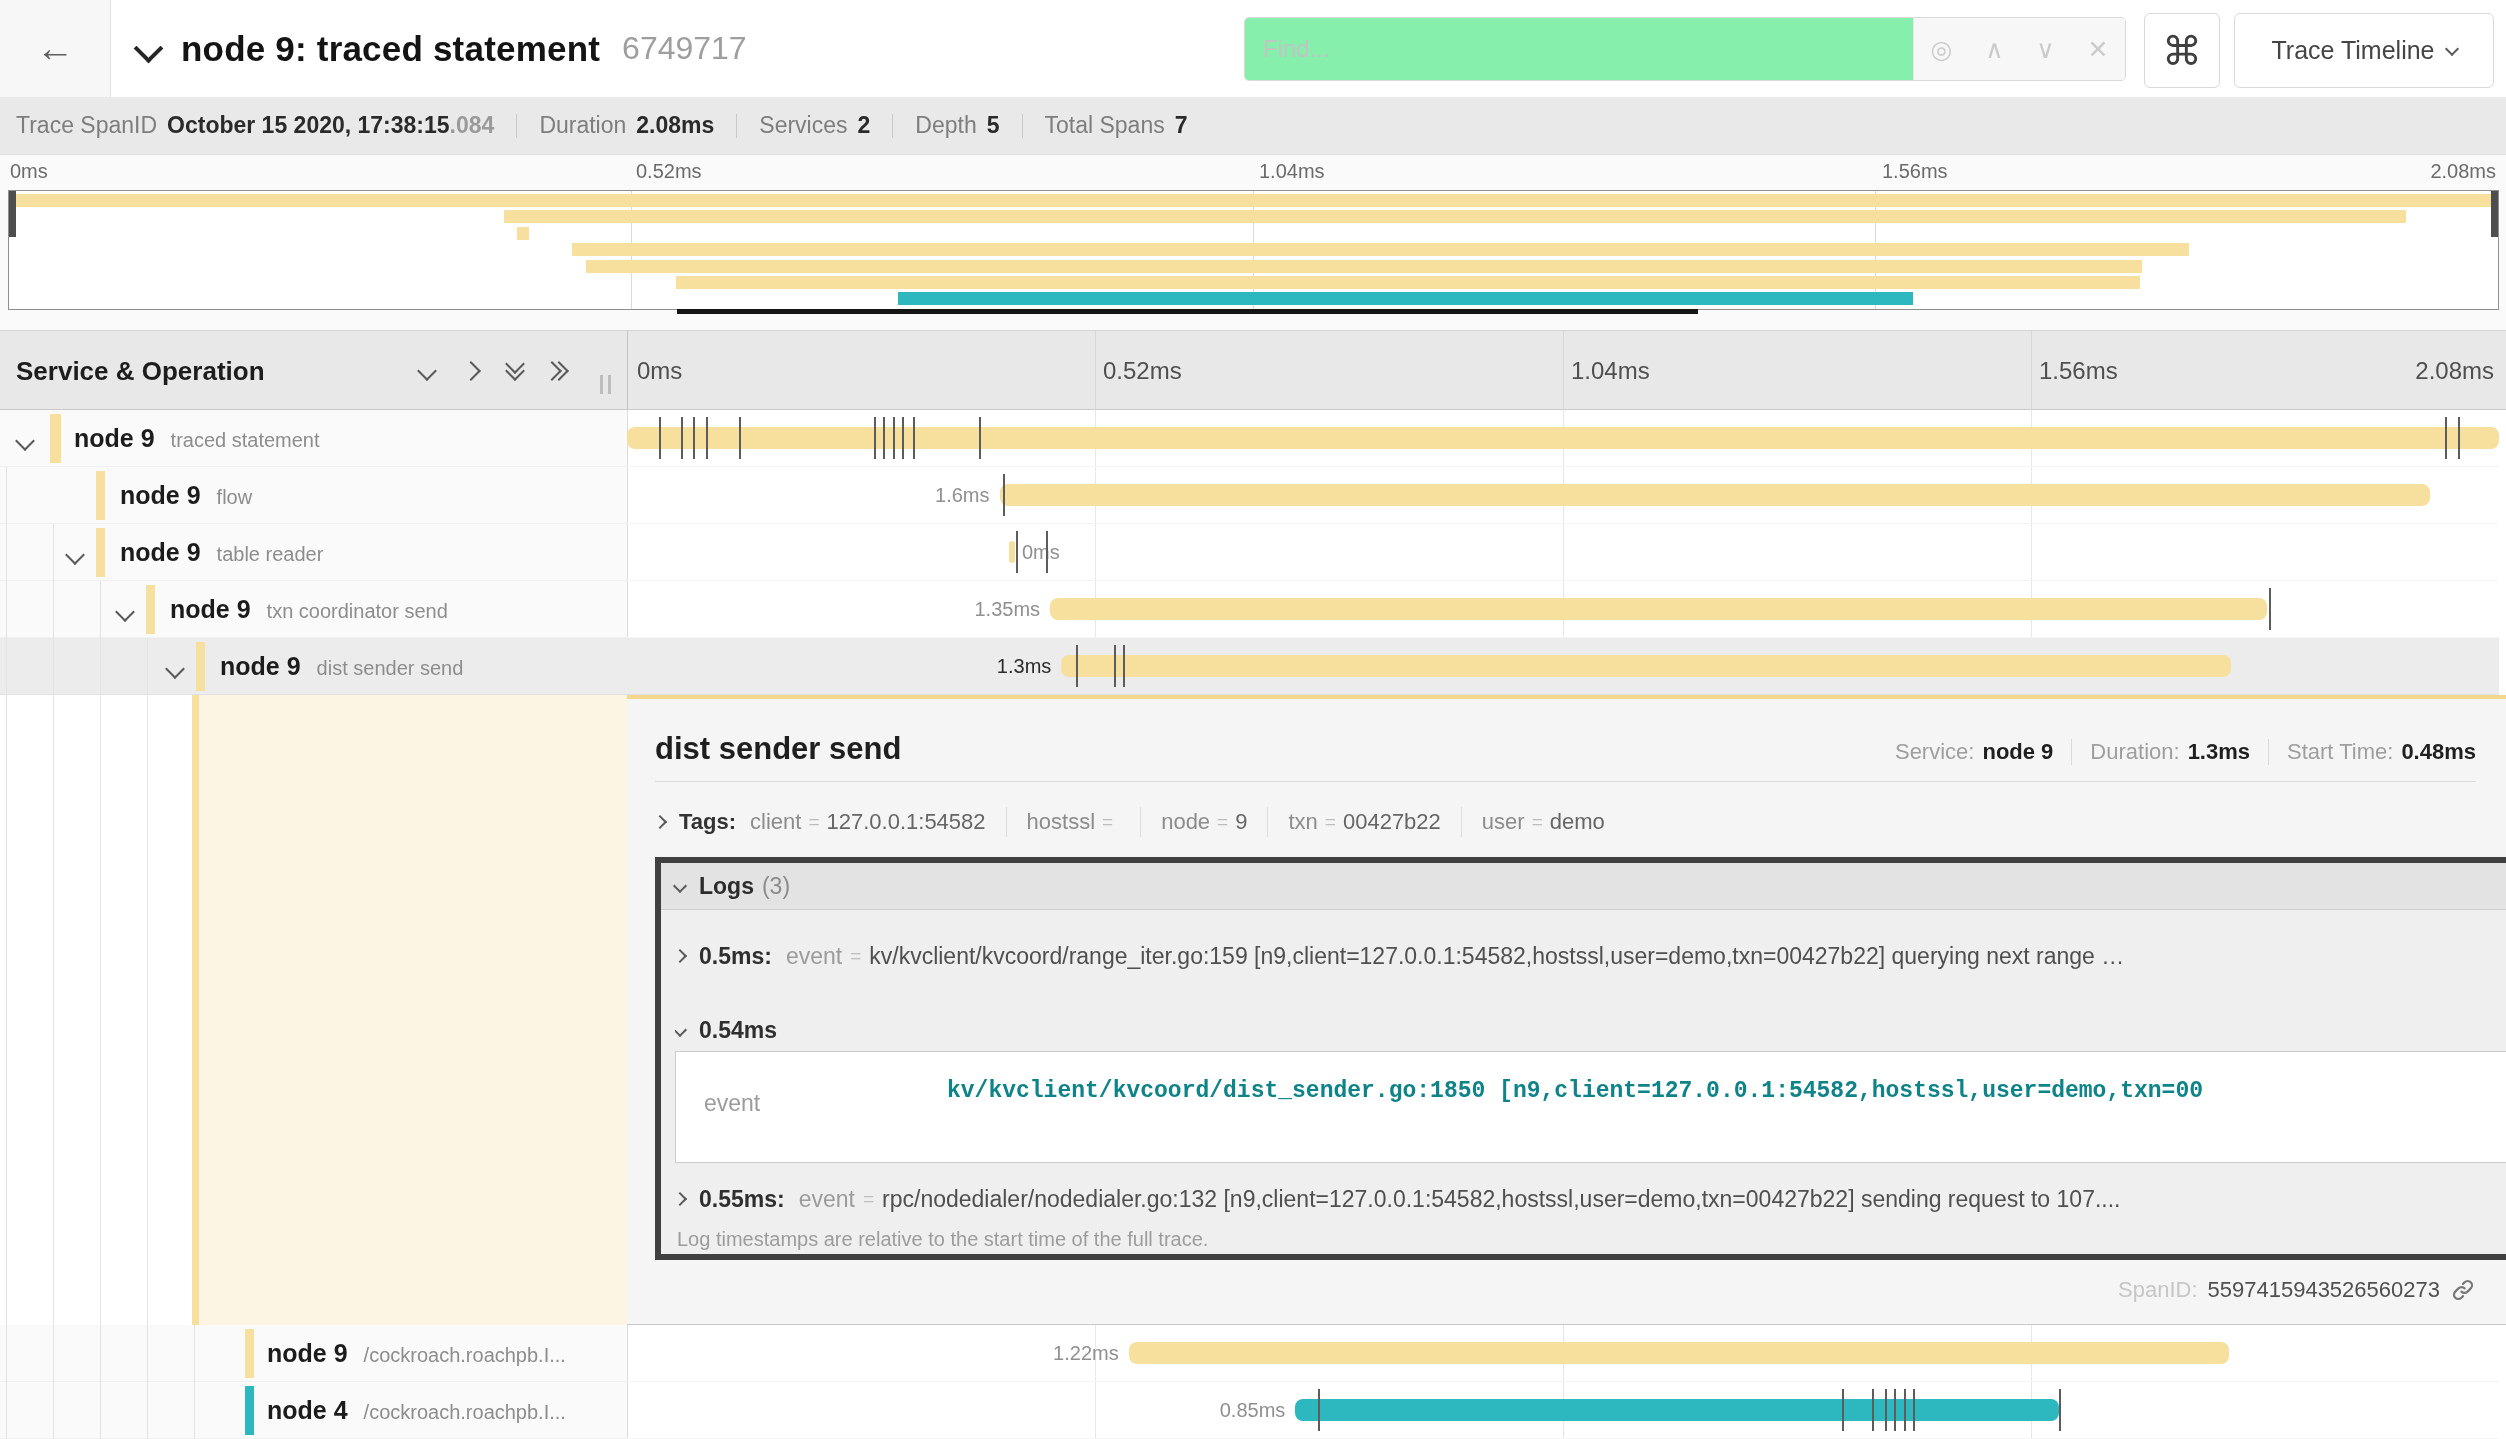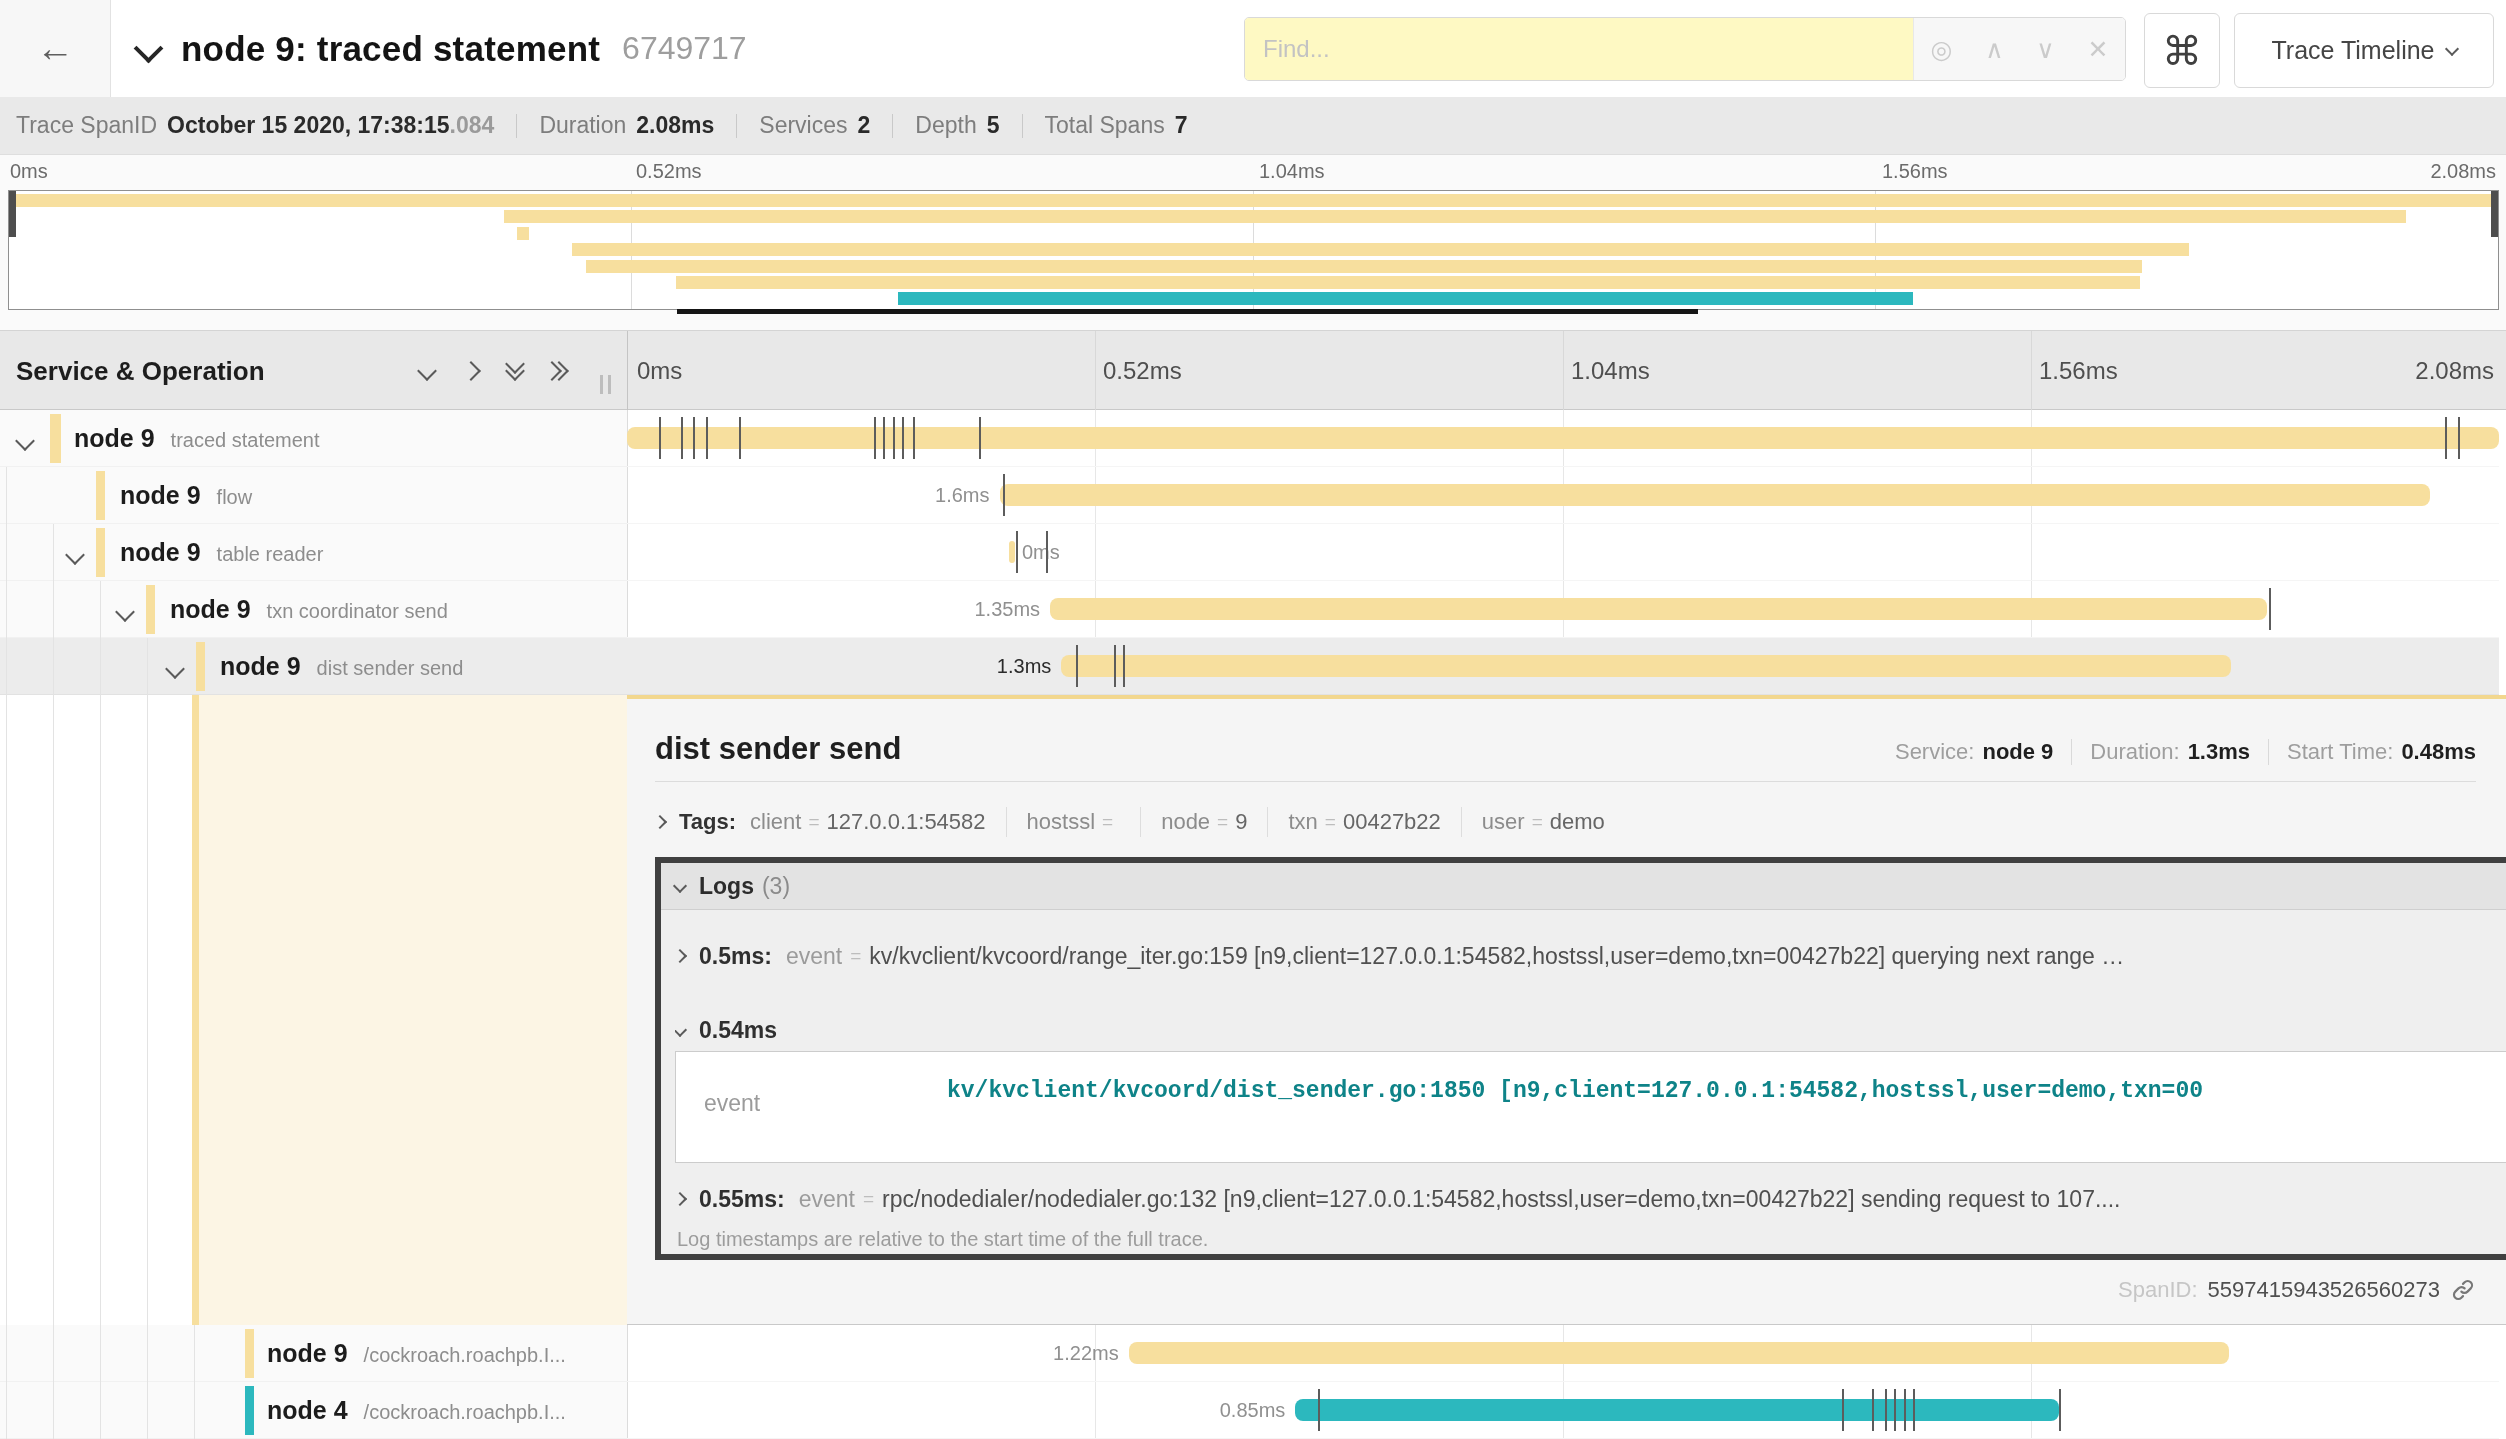--- a/index.html
+++ b/index.html
@@ -16,21 +16,21 @@
   
   .topbar{left:0;top:0;width:2506px;height:97px;background:#fff;}
   .back-btn{left:0;top:0;width:110px;height:97px;background:#f7f7f7;border-right:1px solid #e2e2e2;
             display:flex;align-items:center;justify-content:center;font-size:38px;color:#5f5f5f;cursor:pointer;}
   .title-wrap{left:138px;top:0;height:97px;display:flex;align-items:center;gap:22px;}
   .page-title{font-size:35px;font-weight:bold;color:#141414;letter-spacing:.2px;}
   .trace-id{font-size:32px;color:#9e9e9e;font-weight:normal;}
   .find-group{left:1244px;top:17px;width:880px;height:62px;border:1px solid #d9d9d9;border-radius:5px;
               display:flex;overflow:hidden;background:#fff;}
   .find-input{flex:0 0 632px;border:none;outline:none;font-size:24px;padding:0 18px;color:#444;
-              font-family:"Liberation Sans",sans-serif;background:#fef9c3;}
+              font-family:"Liberation Sans",sans-serif;background:#86efac;}
   .find-input::placeholder{color:#c3c3c3;}
   .find-tools{flex:1;background:#f7f7f7;border-left:1px solid #e8e8e8;display:flex;align-items:center;
               justify-content:space-around;color:#cbcbcb;font-size:25px;}
   .find-tools span{cursor:pointer;}
   .kbd-btn{left:2144px;top:13px;width:74px;height:73px;border:1px solid #d9d9d9;border-radius:6px;background:#fff;
            display:flex;align-items:center;justify-content:center;font-size:40px;color:#3f3f3f;cursor:pointer;}
   .view-btn{left:2234px;top:13px;width:258px;height:73px;border:1px solid #d9d9d9;border-radius:6px;background:#fff;
             display:flex;align-items:center;justify-content:center;gap:12px;font-size:25px;color:#454545;cursor:pointer;}
   .view-btn .chv{width:8px;height:8px;border-width:0 2px 2px 0;margin-top:-4px;}
 

